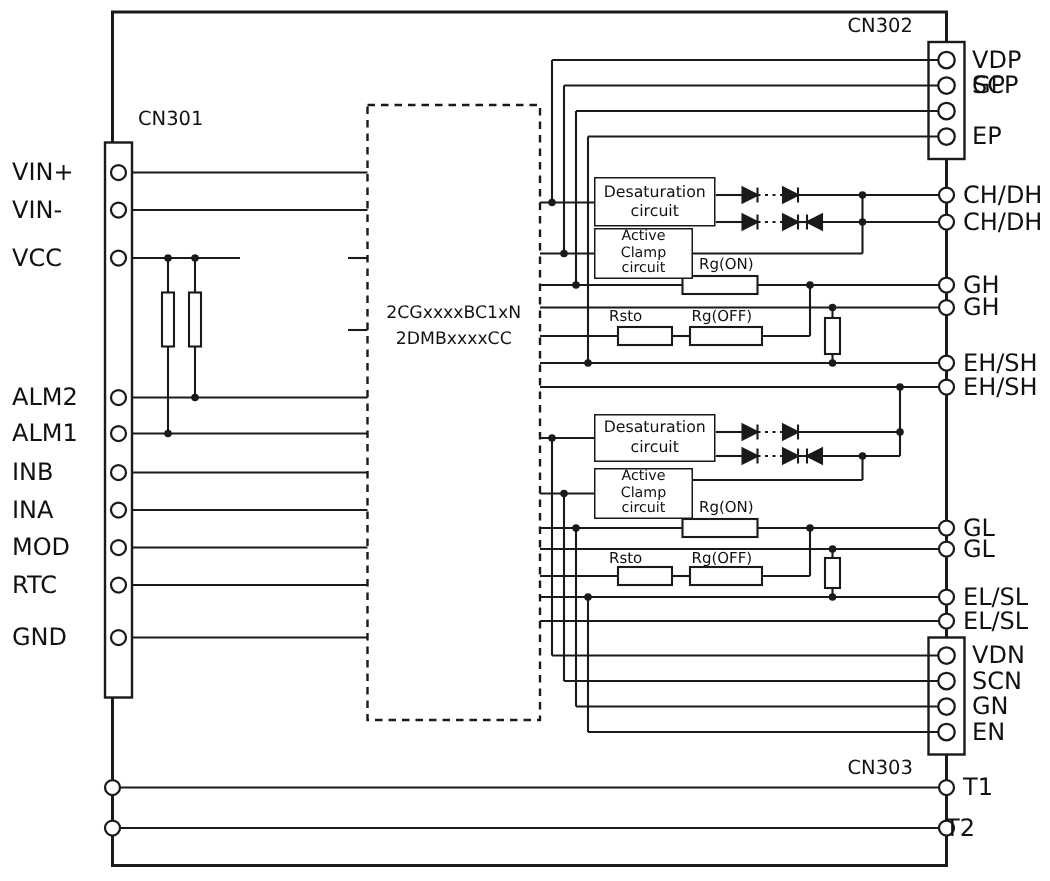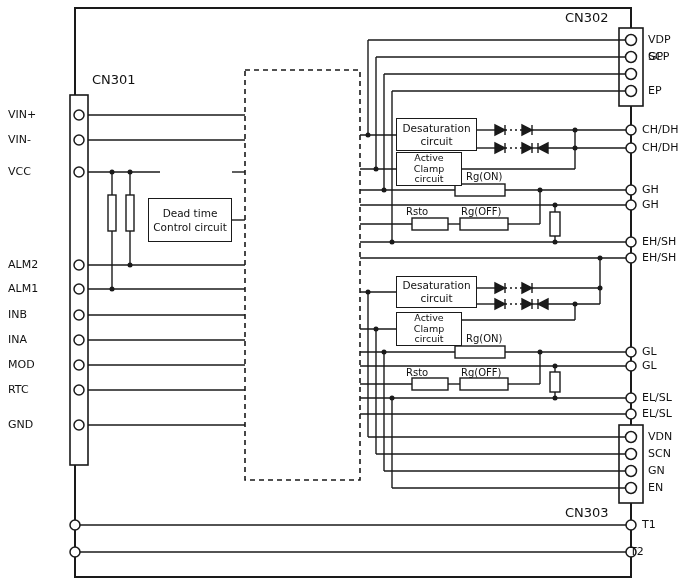--- a/index.html
+++ b/index.html
@@ -1,19 +1,19 @@
 <!DOCTYPE html>
 <html><head>
 <meta charset="utf-8">
 <style>
   html,body{margin:0;padding:0;background:#fff;}
   .stage{position:relative;width:700px;height:587px;background:#ffffff;overflow:hidden;
          font-family:"DejaVu Sans","Liberation Sans",sans-serif;color:#111;}
   .stage svg{position:absolute;left:0;top:0;}
-  .lbl{position:absolute;font-size:11px;height:18px;line-height:18px;white-space:nowrap;}
+  .lbl{position:absolute;font-size:16px;height:18px;line-height:18px;white-space:nowrap;}
   .title{position:absolute;font-size:13px;height:16px;line-height:16px;white-space:nowrap;}
   .box{position:absolute;box-sizing:border-box;border:1.6px solid #1a1a1a;background:#fff;
        display:flex;flex-direction:column;justify-content:center;
        text-align:center;}
   .rlbl{position:absolute;font-size:10px;height:11px;line-height:11px;white-space:nowrap;}
   .part{position:absolute;text-align:center;font-size:11.5px;line-height:17px;}
 </style>
 </head>
 <body>
 
@@ -246,24 +246,20 @@
 <div class="lbl" style="left:642px;top:196px">GH</div>
 <div class="lbl" style="left:642px;top:233px">EH/SH</div>
 <div class="lbl" style="left:642px;top:249px">EH/SH</div>
 <div class="lbl" style="left:642px;top:343px">GL</div>
 <div class="lbl" style="left:642px;top:357px">GL</div>
 <div class="lbl" style="left:642px;top:389px">EL/SL</div>
 <div class="lbl" style="left:642px;top:405px">EL/SL</div>
 <div class="lbl" style="left:642px;top:516px">T1</div>
 <div class="lbl" style="left:630px;top:543px">T2</div>
 
-<div class="box" style="left:148px;top:198px;width:84px;height:44px;font-size:10.5px;line-height:14px">
-  <div>Dead time</div>
-  <div>Control circuit</div>
-</div>
 <div class="box" style="left:396px;top:118px;width:81px;height:33px;font-size:10.5px;line-height:13px">
   <div>Desaturation</div>
   <div>circuit</div>
 </div>
 <div class="box" style="left:396px;top:152px;width:66px;height:34px;font-size:9.5px;line-height:10.5px">
   <div>Active</div>
   <div>Clamp</div>
   <div>circuit</div>
 </div>
 <div class="box" style="left:396px;top:276px;width:81px;height:32px;font-size:10.5px;line-height:13px">
@@ -277,15 +273,17 @@
 </div>
 
 <div class="rlbl" style="left:466px;top:171px;width:44px">Rg(ON)</div>
 <div class="rlbl" style="left:406px;top:206px;width:48px">Rsto</div>
 <div class="rlbl" style="left:461px;top:206px;width:46px">Rg(OFF)</div>
 <div class="rlbl" style="left:466px;top:333px;width:44px">Rg(ON)</div>
 <div class="rlbl" style="left:406px;top:367px;width:48px">Rsto</div>
 <div class="rlbl" style="left:461px;top:367px;width:46px">Rg(OFF)</div>
 
 <div class="part" style="left:246px;top:200px;width:113px">
+  <div>2CGxxxxBC1xN</div>
+  <div>2DMBxxxxCC</div>
 </div>
 
 </div>
 
 </body></html>

